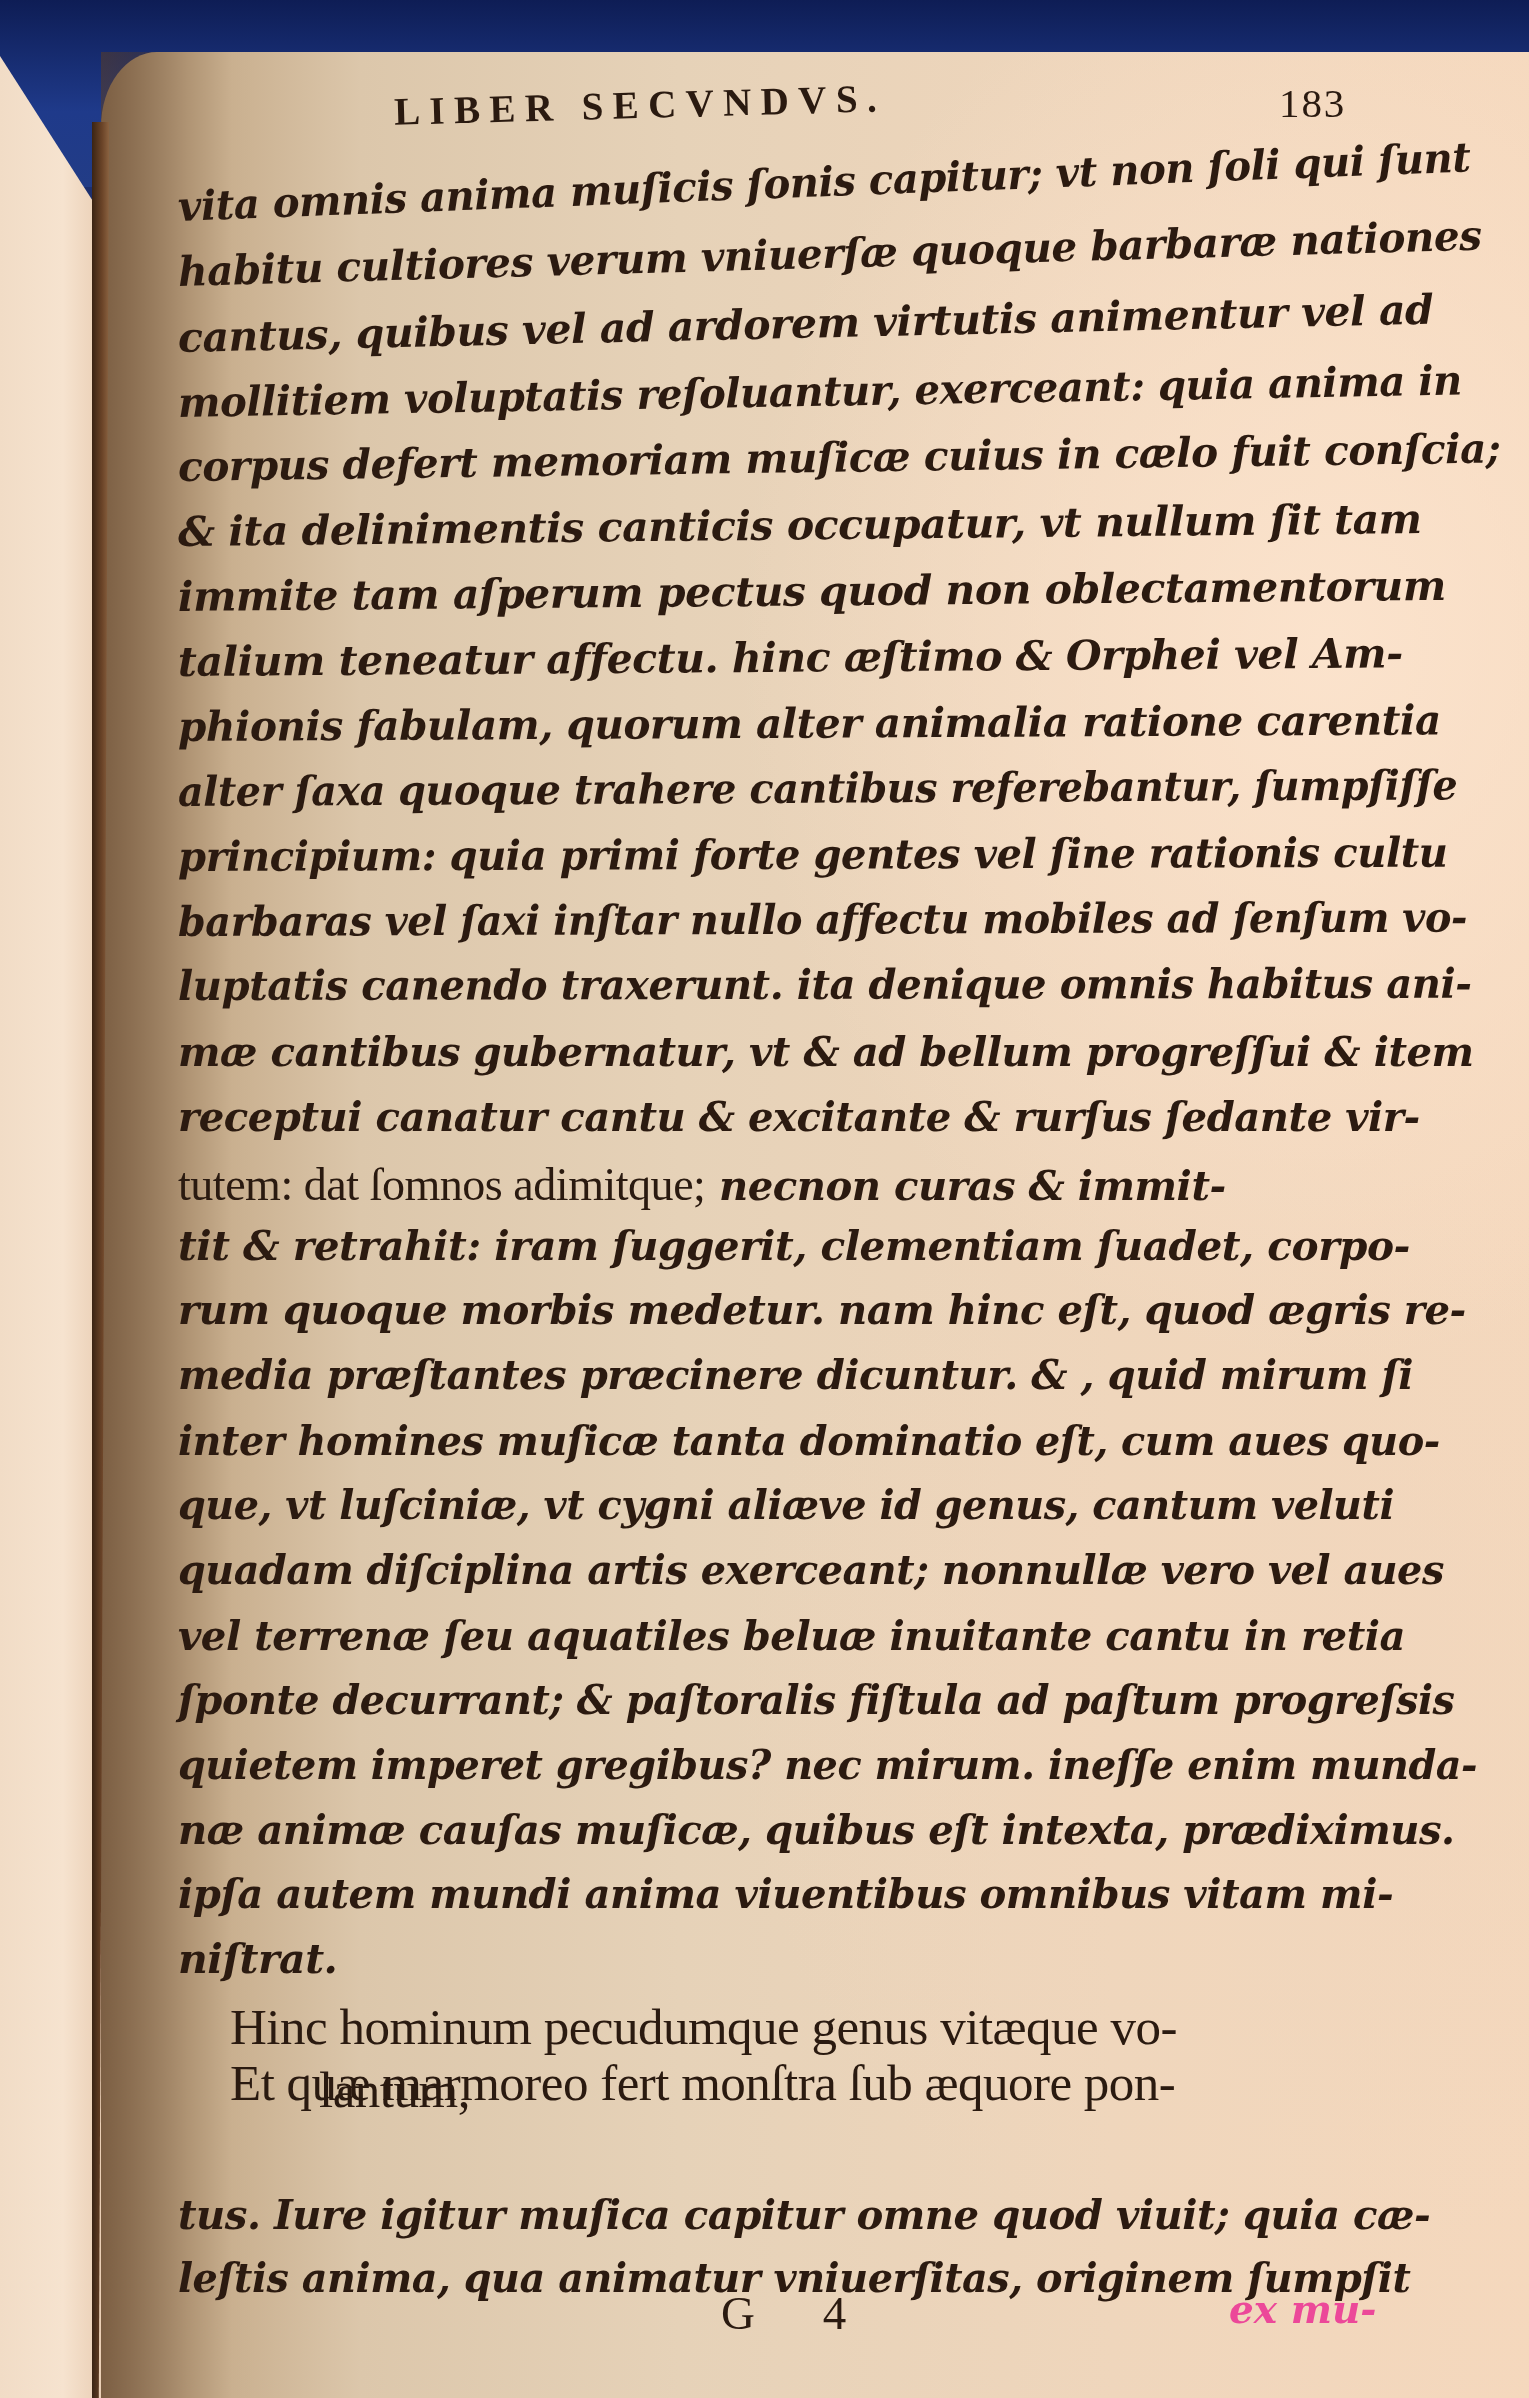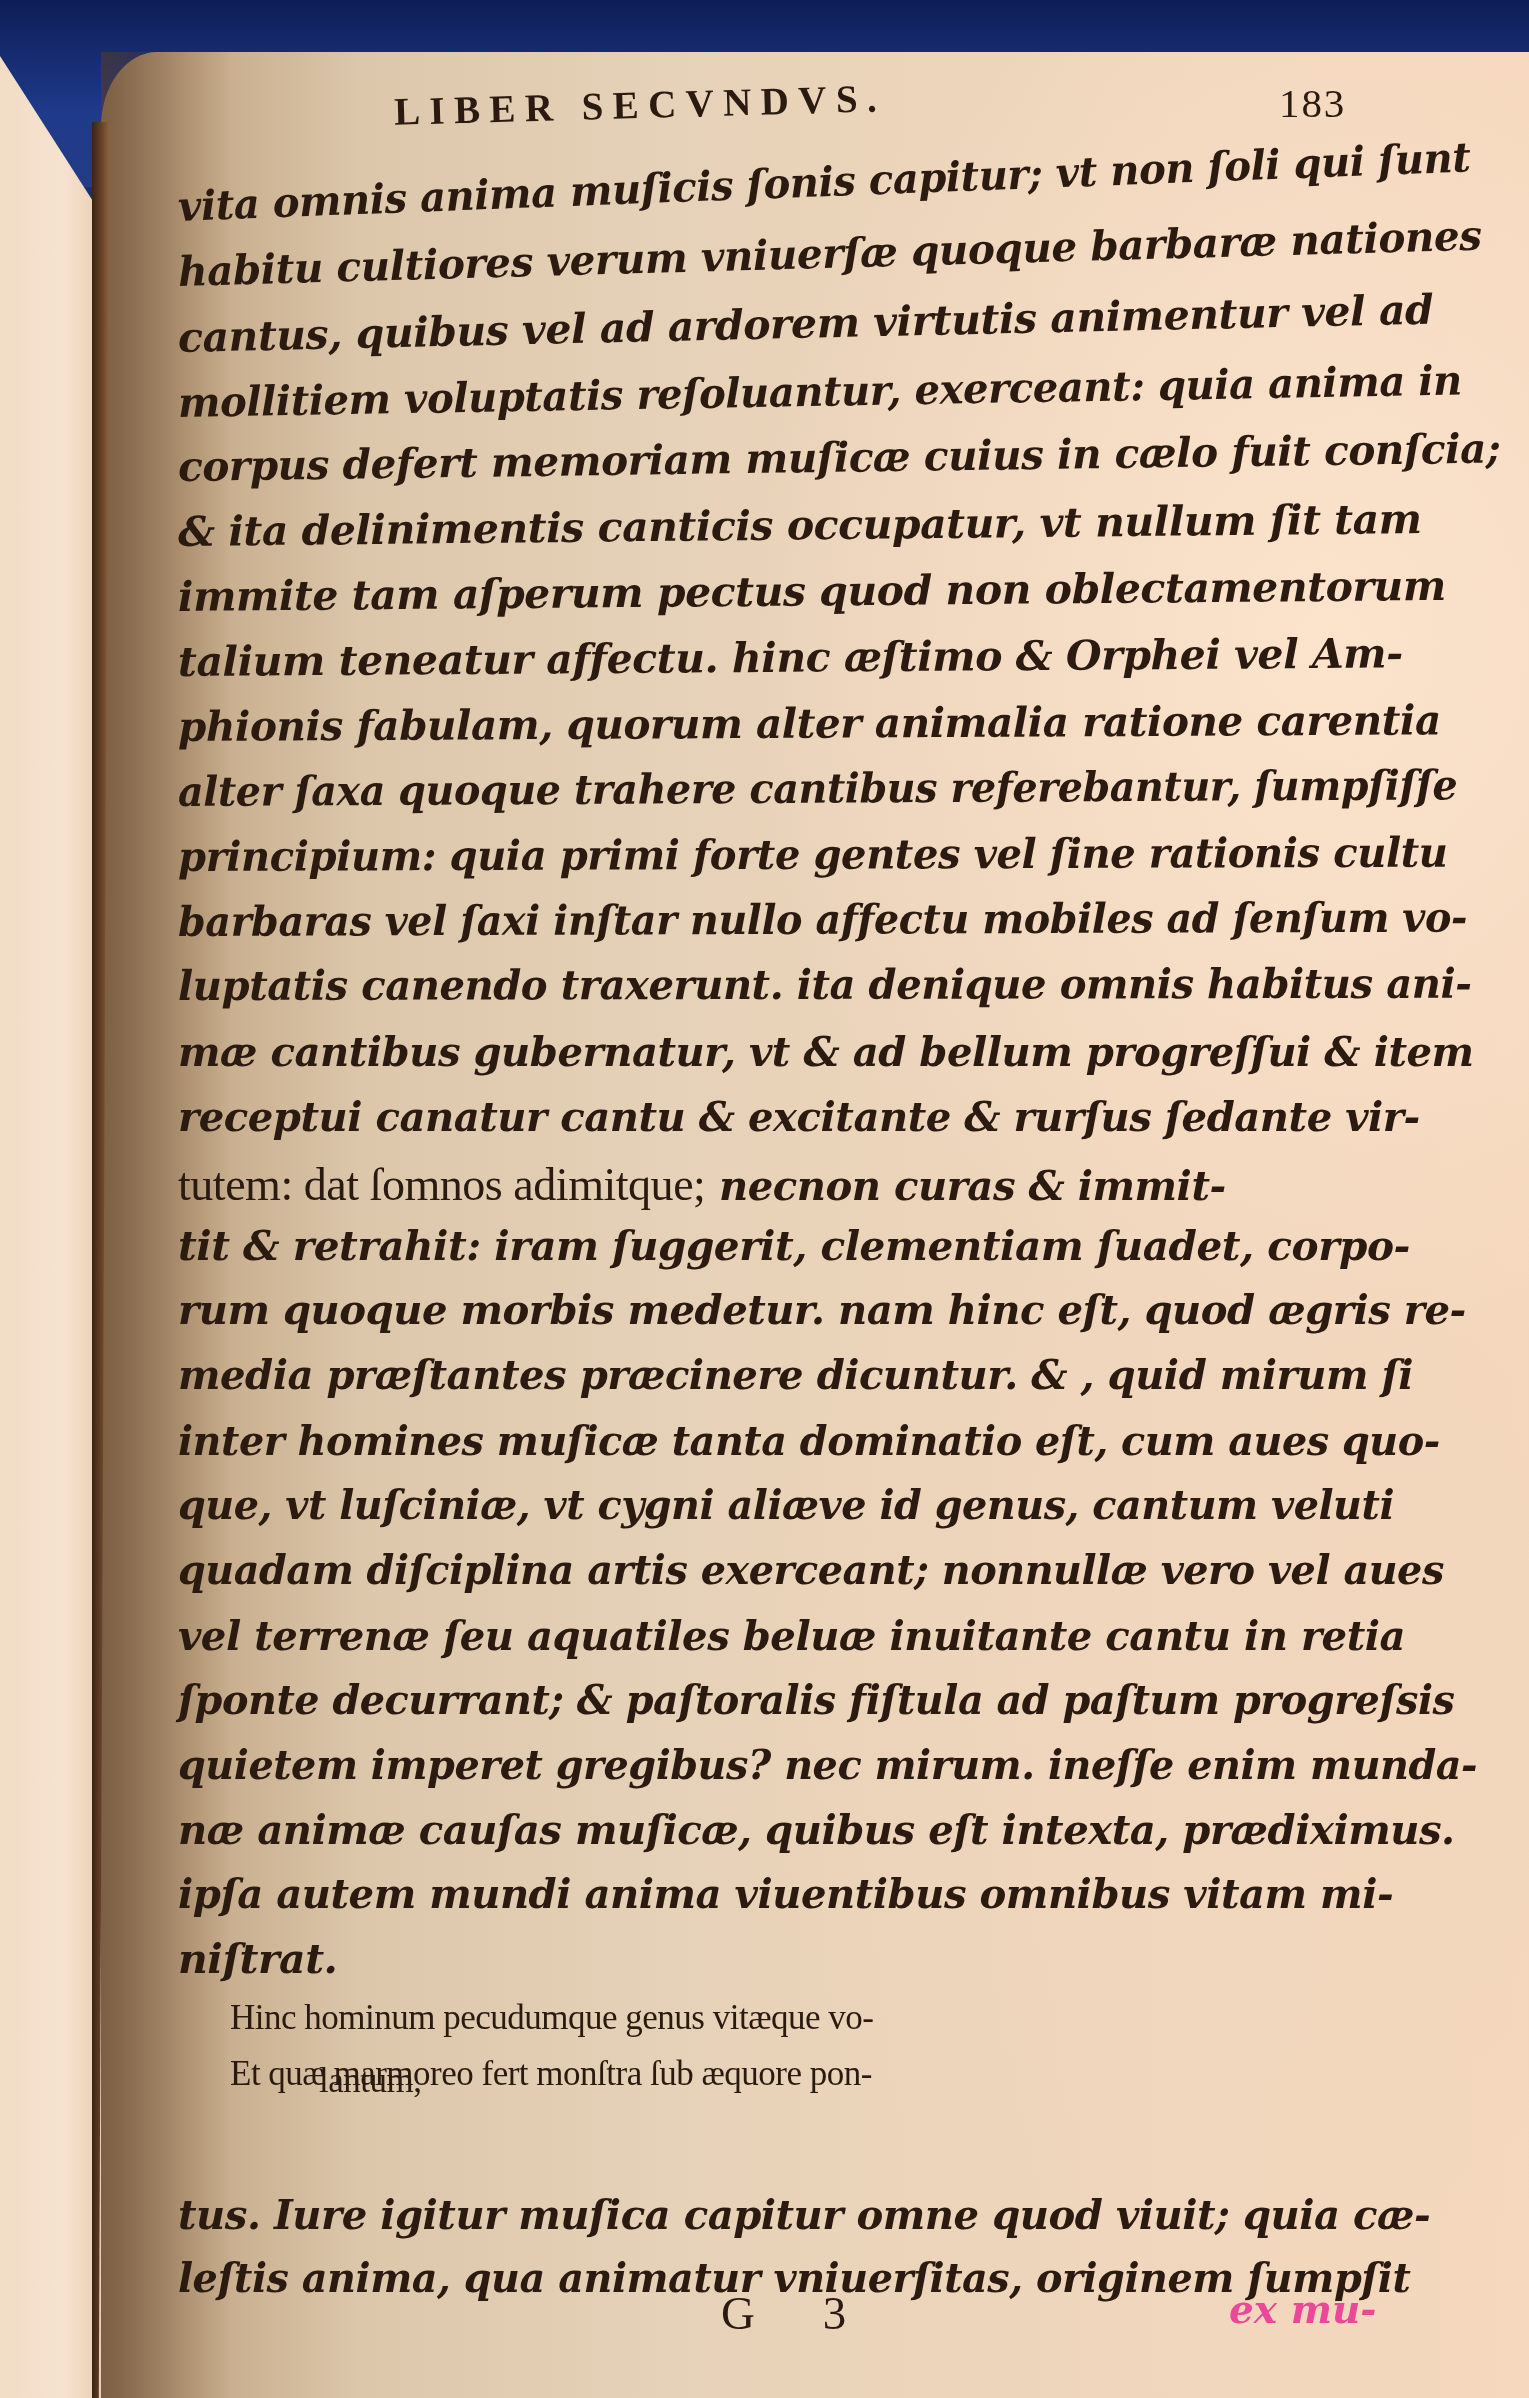--- a/index.html
+++ b/index.html
@@ -49,21 +49,21 @@
     position:absolute; left:178px; top:150px; width:1209px;
   }
   .line {
     position:absolute; left:0; white-space:nowrap;
     font-family:"DejaVu Serif", serif; font-style:italic; font-weight:bold;
     font-size:41px; color:#2b1a10; letter-spacing:-0.5px;
     transform-origin:left center;
   }
   .verse {
     font-family:"Liberation Serif", serif; font-style:normal; font-weight:normal;
-    font-size:35px; color:#2a1a10; letter-spacing:-0.5px;
+    font-size:51px; color:#2a1a10; letter-spacing:-0.5px;
   }
   .signature {
     position:absolute; left:721px; top:2286px;
     font-family:"Liberation Serif", serif; font-size:47px; color:#2a1a10; letter-spacing:28px;
   }
   .catchword {
     position:absolute; left:1229px; top:2286px;
     font-family:"DejaVu Serif", serif; font-style:italic; font-weight:bold;
     font-size:39px; color:#ec4899;
   }
@@ -112,15 +112,15 @@
   <div class="line" style="top:1656px;transform:scaleX(0.98);">næ animæ cauſas muſicæ, quibus eſt intexta, prædiximus.</div>
   <div class="line" style="top:1720px;transform:scaleX(0.98);">ipſa autem mundi anima viuentibus omnibus vitam mi-</div>
   <div class="line" style="top:1785px;">niſtrat.</div>
   <div class="line verse" style="top:1848px;left:52px;">Hinc hominum pecudumque genus vitæque vo-</div>
   <div class="line verse" style="top:1911px;left:141px;">lantum,</div>
   <div class="line verse" style="top:1904px;left:52px;">Et quæ marmoreo fert monſtra ſub æquore pon-</div>
   <div class="line" style="top:2041px;transform:scaleX(0.98);">tus. Iure igitur muſica capitur omne quod viuit; quia cæ-</div>
   <div class="line" style="top:2104px;transform:scaleX(0.97);">leſtis anima, qua animatur vniuerſitas, originem ſumpſit</div>
 </div>
 
-<div class="signature">G 3</div>
+<div class="signature">G 4</div>
 <div class="catchword">ex mu-</div>
 
 
 </body></html>

